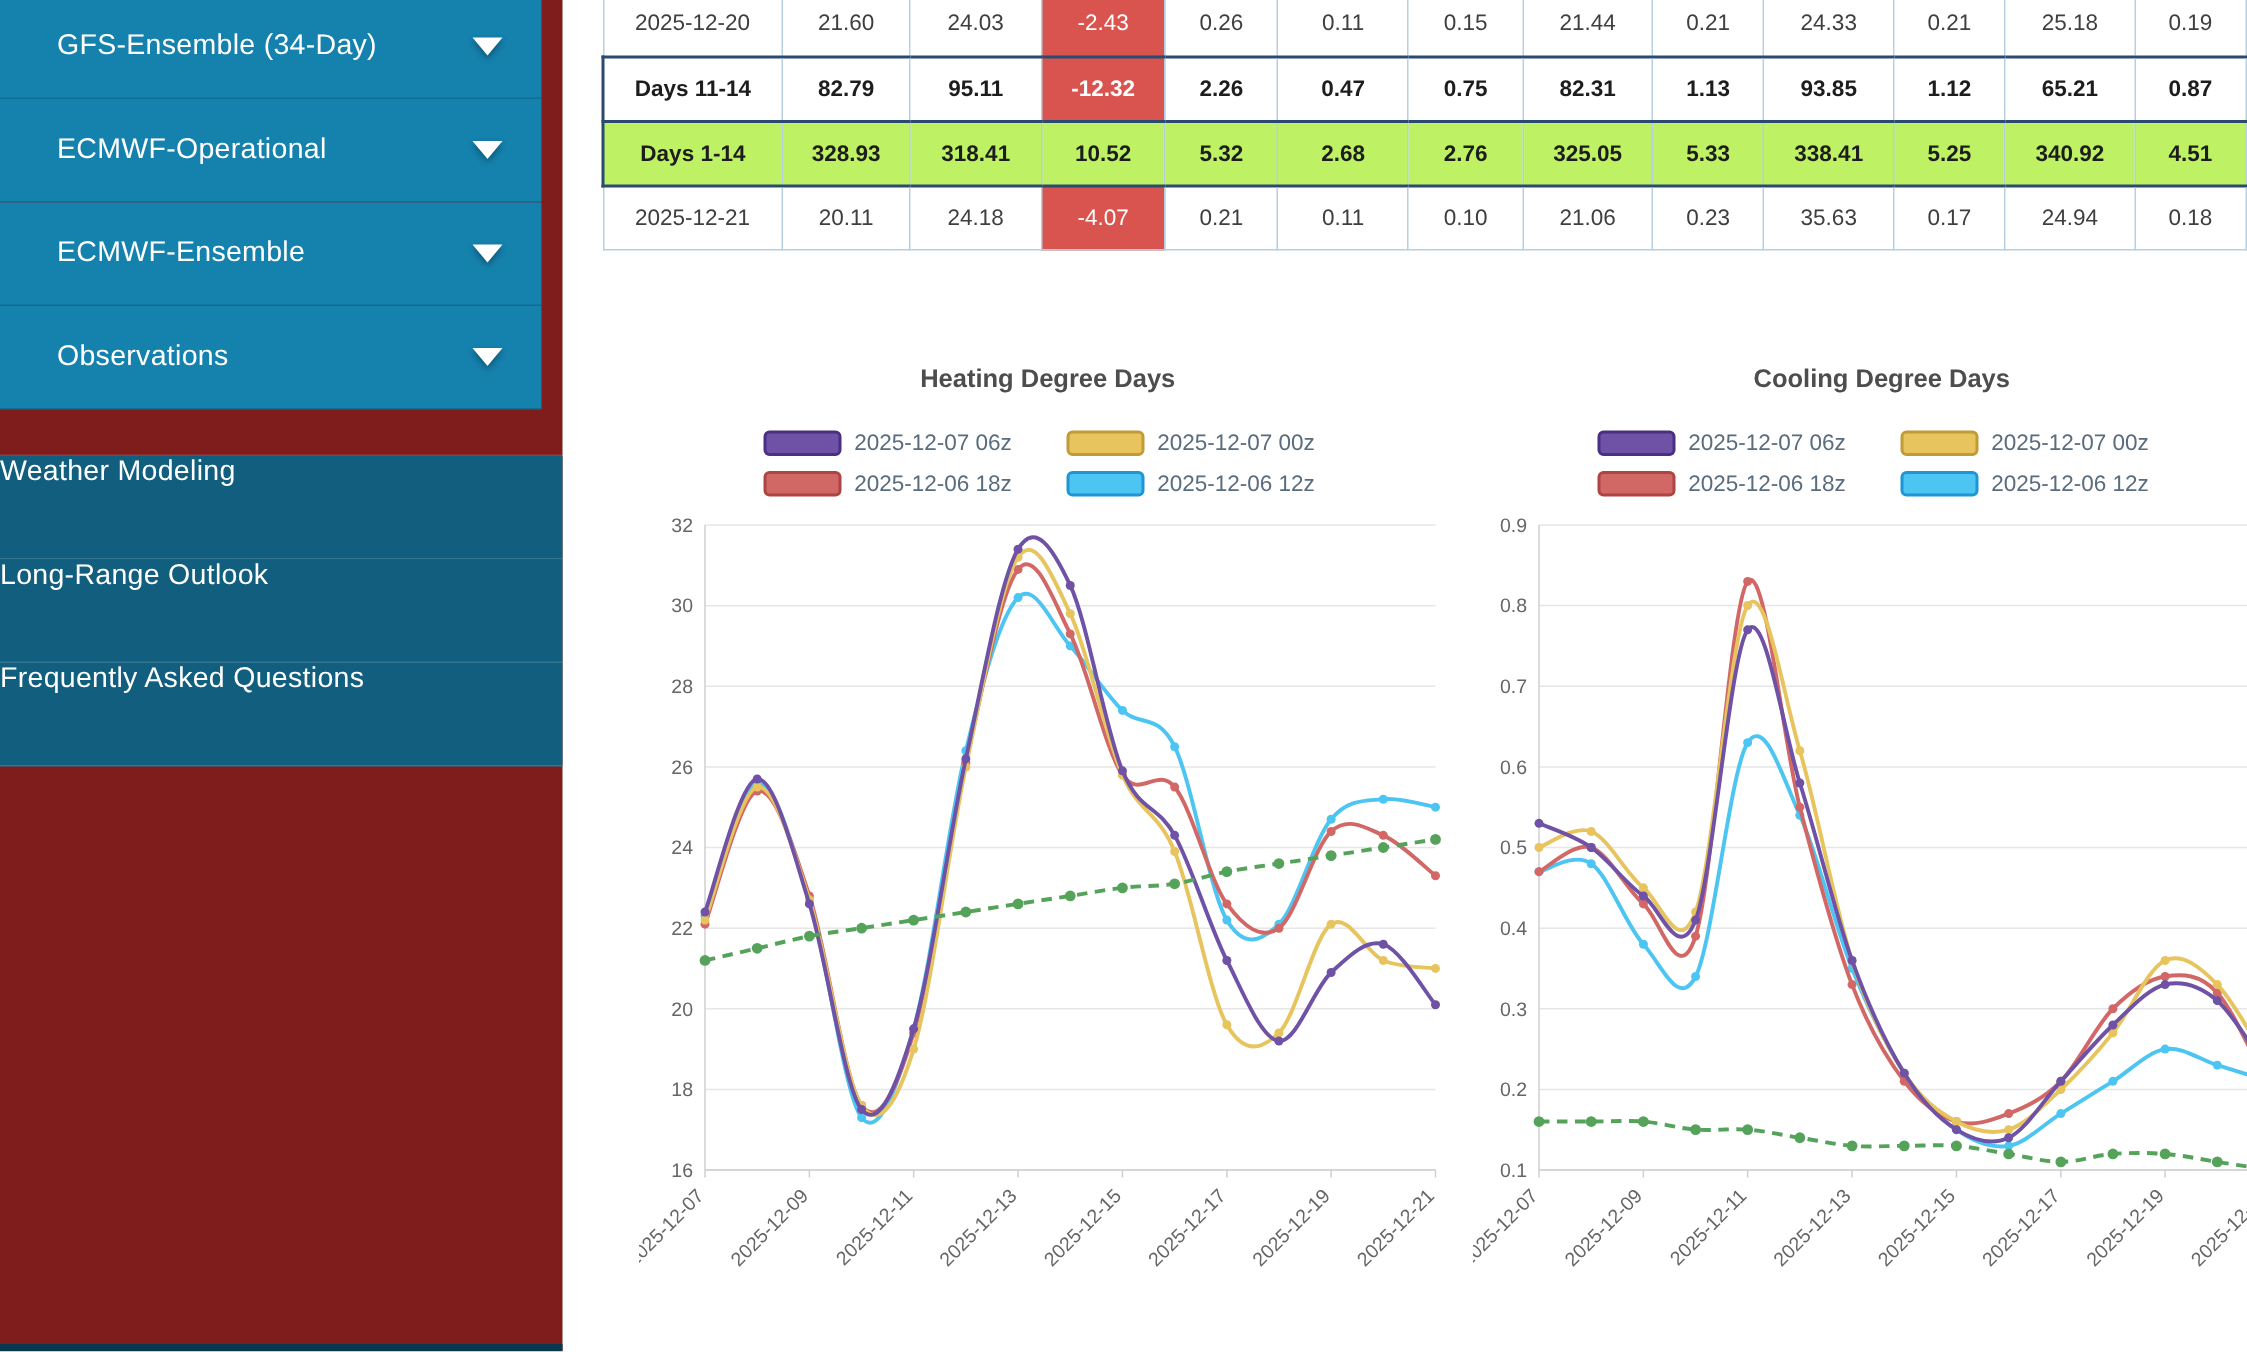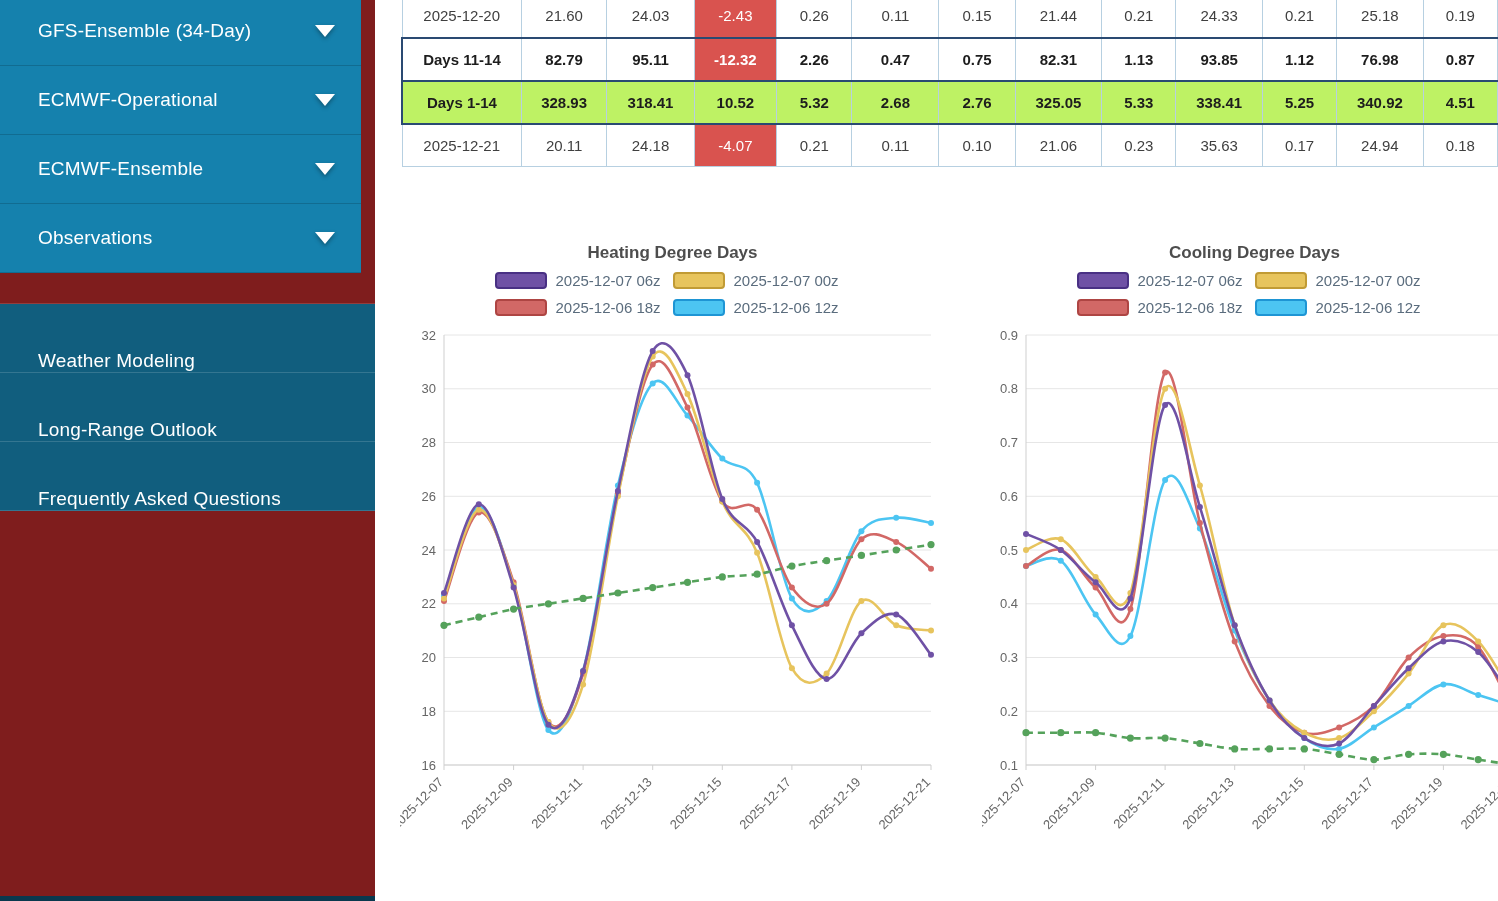--- a/index.html
+++ b/index.html
@@ -10,38 +10,38 @@
   .sidebar{position:absolute;left:0;top:0;width:375px;height:901px;background:#7f1d1d;}
   .side-top{width:361px;margin-top:-3px;}
   .side-top .side-item{position:relative;height:69px;background:#1581ad;
         border-bottom:1px solid rgba(0,0,0,0.16);display:flex;align-items:center;
         color:#ffffff;font-size:19px;letter-spacing:.2px;padding-left:38px;cursor:pointer;box-sizing:border-box;}
   .chev{position:absolute;right:26px;top:50%;margin-top:-6px;width:0;height:0;
         border-left:10px solid transparent;border-right:10px solid transparent;
         border-top:12px solid #ffffff;filter:drop-shadow(0 2px 2px rgba(0,0,0,0.35));}
   .side-bottom{margin-top:30px;border-top:1px solid rgba(255,255,255,0.15);}
   .side-bottom .side-item{height:69px;background:#115e7e;border-bottom:1px solid rgba(255,255,255,0.15);
-        display:flex;align-items:flex-end;color:#ffffff;font-size:19px;letter-spacing:.2px;
-        padding-left:38px;cursor:pointer;box-sizing:border-box;}
+        display:flex;align-items:flex-start;color:#ffffff;font-size:19px;letter-spacing:.2px;
+        cursor:pointer;box-sizing:border-box;}
   .side-strip{position:absolute;bottom:0;left:0;width:100%;height:5px;background:#09384e;}
 
   
   .table-wrap{position:absolute;left:401px;top:-6px;}
   table.ftable{border-collapse:collapse;table-layout:fixed;}
   table.ftable td{border:1px solid #b7d0e1;text-align:center;font-size:15px;color:#3f3f3f;
         height:43px;padding:0 4px;box-sizing:border-box;background:#ffffff;white-space:nowrap;}
   tr.row-sum td{font-weight:bold;color:#1d1d1d;border-top:2px solid #2a4a72;border-bottom:2px solid #2a4a72;}
   tr.row-sum td:first-child{border-left:2px solid #2a4a72;}
   tr.row-sum-gray td{background:#bef264;}
   td.cell-danger{background:#d9534f !important;color:#ffffff !important;}
 
   
   .chart{position:absolute;top:240px;width:545px;}
   .chart-title{text-align:center;font-size:17px;font-weight:bold;color:#4d4d4d;height:26px;line-height:26px;}
-  .legend{display:flex;flex-wrap:wrap;justify-content:center;width:380px;margin:1px auto 0;}
+  .legend{display:flex;flex-wrap:wrap;justify-content:space-between;width:380px;margin:16px auto 0;}
   .legend-item{display:flex;align-items:center;width:178px;height:27px;cursor:pointer;}
   .swatch{width:48px;height:13px;border:2px solid;border-radius:4px;margin-right:9px;flex:0 0 auto;}
   .legend-label{font-size:15px;color:#5a6c7d;white-space:nowrap;}
   svg.plot{display:block;margin-top:2px;}
   svg text.ax{font-size:13px;fill:#666666;font-family:"Liberation Sans",sans-serif;}
 </style>
 </head>
 <body>
 
 <div class="page">
@@ -119,21 +119,21 @@
               <td>82.79</td>
               <td>95.11</td>
               <td class="cell-danger">-12.32</td>
               <td>2.26</td>
               <td>0.47</td>
               <td>0.75</td>
               <td>82.31</td>
               <td>1.13</td>
               <td>93.85</td>
               <td>1.12</td>
-              <td>76.98</td>
+              <td>65.21</td>
               <td>0.87</td>
             </tr>
             <tr class="row-sum row-sum-gray">
               <td>Days 1-14</td>
               <td>328.93</td>
               <td>318.41</td>
               <td>10.52</td>
               <td>5.32</td>
               <td>2.68</td>
               <td>2.76</td>
@@ -156,21 +156,21 @@
               <td>0.23</td>
               <td>35.63</td>
               <td>0.17</td>
               <td>24.94</td>
               <td>0.18</td>
             </tr>
           </tbody>
       </table>
     </div>
 
-    <section class="chart" id="chart-0" style="left:400px">
+    <section class="chart" id="chart-0" style="left:426px">
       <div class="chart-title">Heating Degree Days</div>
       <div class="legend">
           <div class="legend-item">
             <span class="swatch" style="background: rgb(111, 81, 165); border-color: rgb(73, 48, 132);"></span>
             <span class="legend-label">2025-12-07 06z</span>
           </div>
           <div class="legend-item">
             <span class="swatch" style="background: rgb(231, 196, 93); border-color: rgb(193, 155, 53);"></span>
             <span class="legend-label">2025-12-07 00z</span>
           </div>

